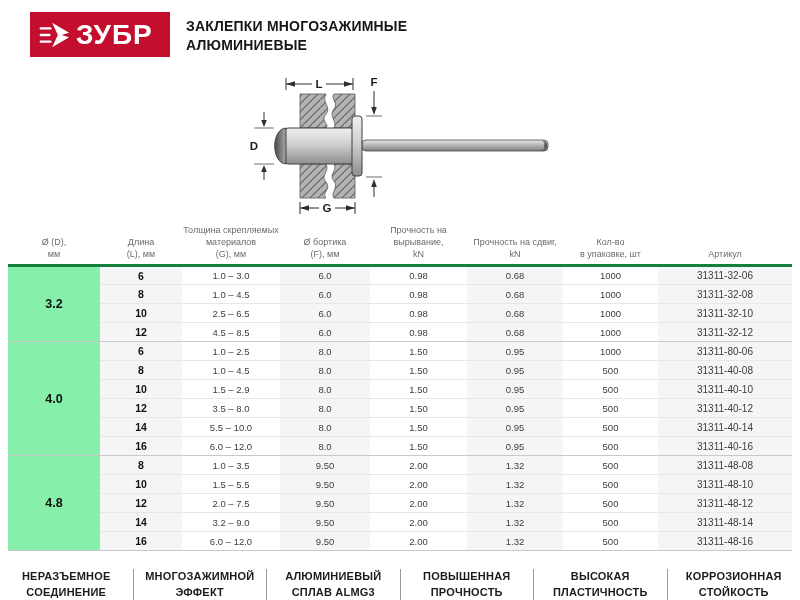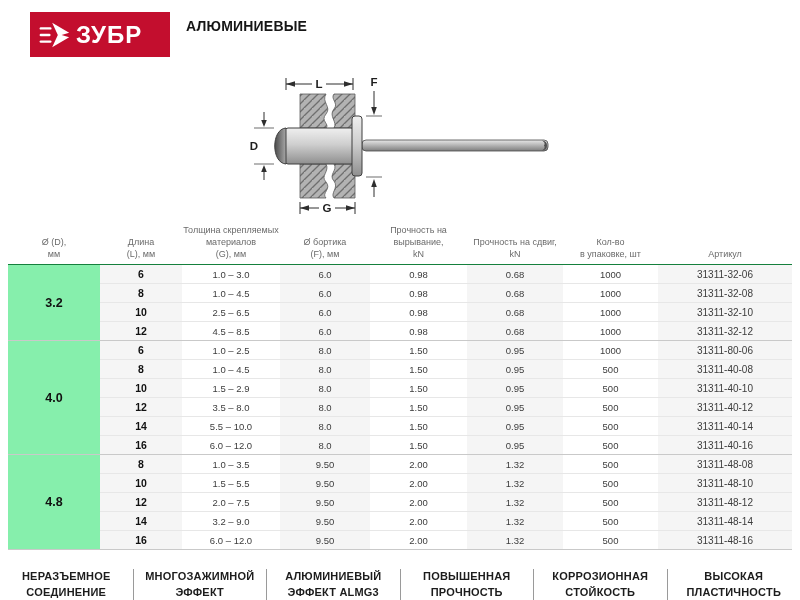--- a/index.html
+++ b/index.html
@@ -4,33 +4,33 @@
 <style>
   * { margin:0; padding:0; box-sizing:border-box; }
   html,body { background:#fff; }
   body { font-family:"Liberation Sans", sans-serif; }
   .page { position:relative; width:800px; height:600px; background:#fff; overflow:hidden; }
 
   
   .logo { position:absolute; left:30px; top:12px; width:140px; height:45px;
           background:#c30e2e; display:flex; align-items:center; padding:0 10px 0 8px; }
   .logo-icon { width:34px; height:34px; flex:0 0 auto; }
-  .logo-text { color:#fff; font-weight:bold; font-size:24px; letter-spacing:1px; margin-left:4px; line-height:1; }
+  .logo-text { color:#fff; font-weight:bold; font-size:28px; letter-spacing:1px; margin-left:4px; line-height:1; }
   .title { position:absolute; left:186px; top:17px; font-weight:bold; font-size:14px;
            line-height:1.35; color:#161616; letter-spacing:.2px; }
 
   
   .diagram { position:absolute; left:240px; top:76px; }
 
   
   .spec-table { position:absolute; left:8px; top:224px; width:784px;
                 border-collapse:collapse; table-layout:fixed; border-bottom:1px solid #c9c9c9; }
   .spec-table th { font-weight:normal; font-size:9px; color:#6a6a6a; line-height:1.35;
                    white-space:pre-line; text-align:center; vertical-align:bottom;
-                   padding-bottom:4px; height:26px; border-bottom:1px solid #15803d; }
+                   padding-bottom:4px; height:26px; border-bottom:3px solid #15803d; }
   .spec-table td { font-size:9.5px; color:#3c3c3c; text-align:center; height:19px;
                    padding:0 2px; border-top:1px solid #e7e7e7; }
   .spec-table td.tint { background:#f5f5f5; }
   .spec-table td.len { font-weight:bold; font-size:10.5px; color:#111; }
   .spec-table td.art { font-size:10px; }
   .spec-table td.diam { font-weight:bold; font-size:12.5px; color:#111; background:#86efac; border-top:1px solid #c9c9c9; }
   .spec-table tr.group-start td { border-top:1px solid #c9c9c9; }
 
   
   .features { position:absolute; left:0; top:556px; width:800px; height:44px; display:flex;align-items:flex-end; }
@@ -49,20 +49,21 @@
       <g stroke="#fff" stroke-width="2.6" stroke-linecap="round">
         <line x1="3" y1="11" x2="13" y2="11"></line>
         <line x1="3" y1="18" x2="12" y2="18"></line>
         <line x1="3" y1="25" x2="13" y2="25"></line>
       </g>
       <path d="M15,5 L33,15.5 L25,18 L33,20.5 L15,31 L21,18 Z" fill="#fff"></path>
     </svg>
     <span class="logo-text">ЗУБР</span>
   </div>
   <div class="title">
+    <div>ЗАКЛЕПКИ МНОГОЗАЖИМНЫЕ</div>
     <div>АЛЮМИНИЕВЫЕ</div>
   </div>
 
   <div class="diagram">
     <svg width="340" height="142" viewBox="0 0 340 142">
       <defs>
         <pattern id="hatch" width="8" height="8" patternUnits="userSpaceOnUse">
           <rect width="8" height="8" fill="#b3b3b3"></rect>
           <path d="M-2,10 L10,-2" stroke="#6f6f6f" stroke-width="1.3"></path>
           <path d="M2,14 L14,2" stroke="#6f6f6f" stroke-width="1.3"></path>
@@ -305,22 +306,22 @@
         </tr>
       </tbody>
   </table>
 
   <div class="features">
     <div class="feature">НЕРАЗЪЕМНОЕ
 СОЕДИНЕНИЕ</div>
     <div class="feature">МНОГОЗАЖИМНОЙ
 ЭФФЕКТ</div>
     <div class="feature">АЛЮМИНИЕВЫЙ
-ЭФФЕКТ ALMG3</div>
+СПЛАВ ALMG3</div>
     <div class="feature">ПОВЫШЕННАЯ
 ПРОЧНОСТЬ</div>
+    <div class="feature">ВЫСОКАЯ
+ПЛАСТИЧНОСТЬ</div>
     <div class="feature">КОРРОЗИОННАЯ
 СТОЙКОСТЬ</div>
-    <div class="feature">ВЫСОКАЯ
-ПЛАСТИЧНОСТЬ</div>
   </div>
 
 </div>
 
 </body></html>

